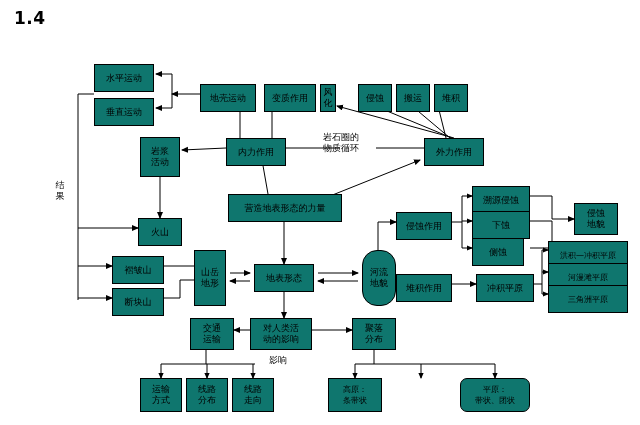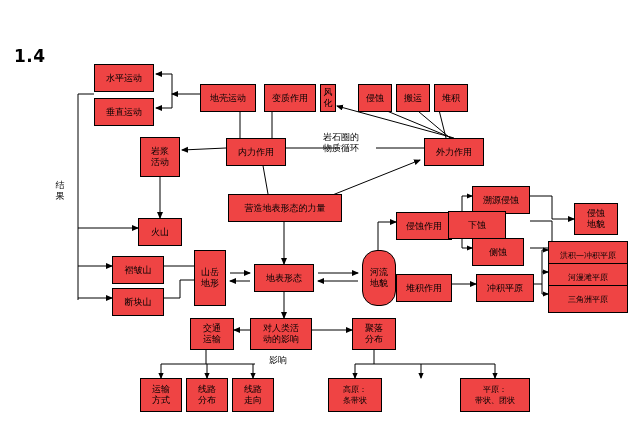--- a/index.html
+++ b/index.html
@@ -20,26 +20,25 @@
     width: 640px;
     height: 425px;
   }
   #title {
     position: absolute;
     left: 14px;
     top: 8px;
     font-size: 17px;
     font-weight: bold;
     letter-spacing: 0.5px;
-    margin-top: 38px;
   }
   .node {
     position: absolute;
     border: 1px solid #000;
-    background: #ef4444;
+    background: #0f766e;
     box-sizing: border-box;
     display: flex;
     flex-direction: column;
     align-items: center;
     justify-content: center;
     text-align: center;
     font-size: 9px;
     line-height: 11px;
     padding: 13px 2px;
     white-space: pre-line;
@@ -185,21 +184,21 @@
   <div class="node" style="left:194px; top:250px; width:32px;  height:56px;">山岳
 地形</div>
   <div class="node" style="left:254px; top:264px; width:60px;  height:26px;">地表形态</div>
   <div class="node" style="left:362px; top:250px; width:34px;  height:56px;border-radius:15px;">河流
 地貌</div>
 
   <div class="node" style="left:396px; top:212px; width:56px;  height:20px;">侵蚀作用</div>
   <div class="node" style="left:396px; top:274px; width:56px;  height:20px;">堆积作用</div>
 
   <div class="node" style="left:472px; top:186px; width:58px;  height:20px;">溯源侵蚀</div>
-  <div class="node" style="left:448px; top:211px; width:58px;  height:20px;">下蚀</div>
+  <div class="node" style="left:472px; top:211px; width:58px;  height:20px;">下蚀</div>
   <div class="node" style="left:472px; top:238px; width:52px;  height:20px;">侧蚀</div>
   <div class="node" style="left:574px; top:203px; width:44px;  height:32px;">侵蚀
 地貌</div>
 
   <div class="node" style="left:476px; top:274px; width:58px;  height:20px;">冲积平原</div>
   <div class="node" style="left:548px; top:241px; width:80px;  height:18px; font-size:8px;">洪积—冲积平原</div>
   <div class="node" style="left:548px; top:263px; width:80px;  height:18px; font-size:8px;">河漫滩平原</div>
   <div class="node" style="left:548px; top:285px; width:80px;  height:18px; font-size:8px;">三角洲平原</div>
 
   <div class="node" style="left:190px; top:318px; width:44px;  height:32px;">交通
@@ -211,21 +210,21 @@
 
   <div class="node" style="left:140px; top:378px; width:42px;  height:34px;">运输
 方式</div>
   <div class="node" style="left:186px; top:378px; width:42px;  height:34px;">线路
 分布</div>
   <div class="node" style="left:232px; top:378px; width:42px;  height:34px;">线路
 走向</div>
 
   <div class="node" style="left:328px; top:378px; width:54px;  height:34px; font-size:8px;">高原：
 条带状</div>
-  <div class="node" style="left:460px; top:378px; width:70px;  height:34px; font-size:8px;">平原：
+  <div class="node" style="left:460px; top:378px; width:70px;  height:34px; font-size:8px;border-radius:7px;">平原：
 带状、团状</div>
 
   <div class="label" style="left:306px; top:132px; width:70px;">岩石圈的
 物质循环</div>
   <div class="label" style="left:52px;  top:180px; width:16px;">结
 果</div>
   <div class="label" style="left:262px; top:355px; width:32px;">影响</div>
 
 </div>
 

